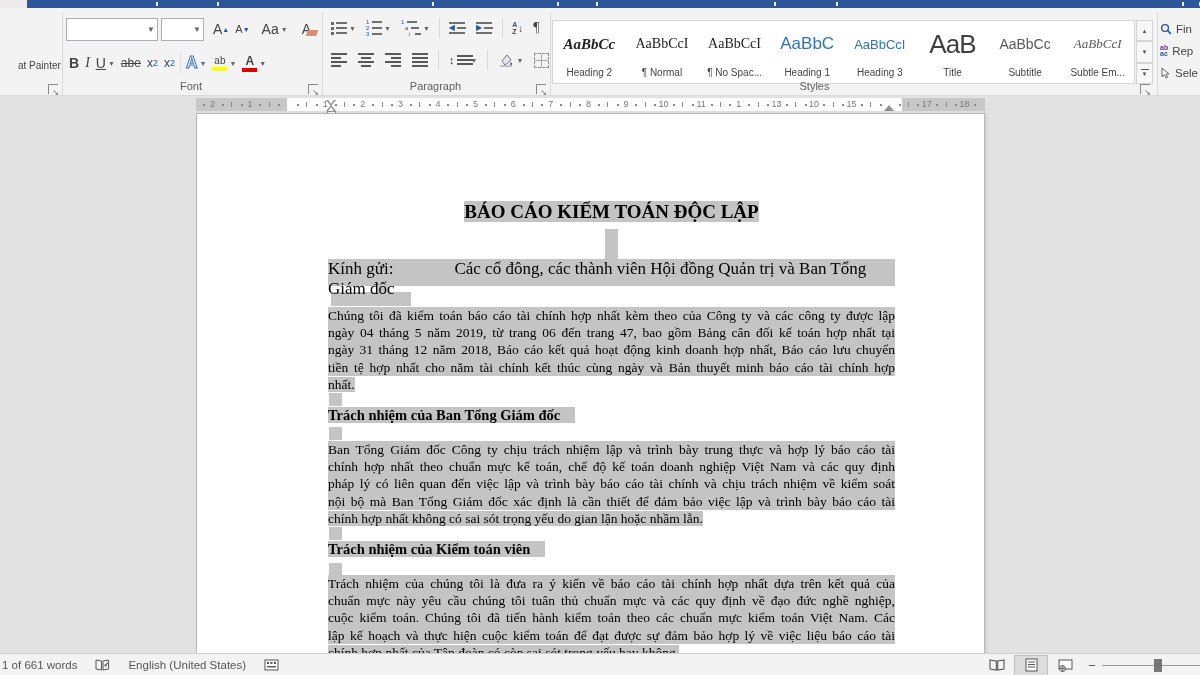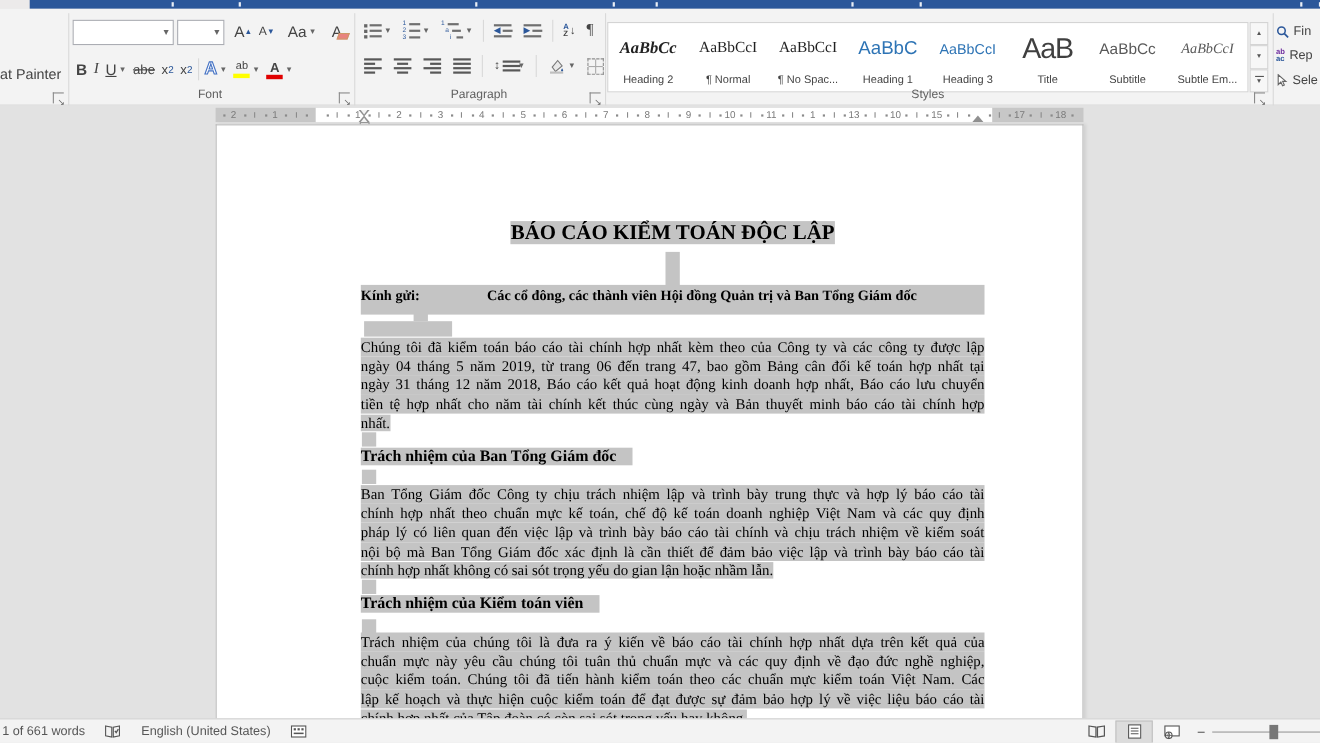--- a/index.html
+++ b/index.html
@@ -15,21 +15,21 @@
   .ribbon { position:absolute; left:0; top:8px; width:1200px; height:88px; background:#f3f3f3; border-bottom:1px solid #dadada; }
   .vsep { position:absolute; top:4px; height:84px; width:1px; background:#d9d9d9; }
   .grouplabel { position:absolute; bottom:3px; font-size:11px; color:#5f5f5f; text-align:center; }
   .launcher { position:absolute; width:10px; height:10px; border-top:1px solid #8a8a8a; border-left:1px solid #8a8a8a; }
   .launcher:after { content:"↘"; position:absolute; right:-1px; bottom:-3px; font-size:8px; color:#666; }
 
   .rbtn { display:inline-flex; align-items:center; justify-content:center; height:22px; padding:0 3px; color:#444; }
   .arrow { font-size:7px; color:#666; margin-left:2px; }
 
   
-  .fmt-painter { position:absolute; left:0; top:52px; font-size:13px; color:#444; }
+  .fmt-painter { position:absolute; left:18px; top:52px; font-size:10px; color:#444; }
 
   
   .fontrow1 { position:absolute; left:66px; top:9px; height:24px; display:flex; align-items:center; }
   .fontrow2 { position:absolute; left:66px; top:41px; height:28px; display:flex; align-items:center; }
   .combo { height:23px; background:#fff; border:1px solid #abadb3; display:flex; align-items:center; justify-content:flex-end; padding-right:2px; }
   .combo .arrow { font-size:8px; }
   .name-combo { width:92px; margin-right:3px; }
   .size-combo { width:43px; margin-right:6px; }
   .glyph { font-size:14px; color:#444; }
   .serifI { font-family:"Liberation Serif", serif; font-style:italic; }
@@ -101,21 +101,21 @@
   .ind-hang-in { left:132px; top:9px; border-left:3px solid transparent; border-right:3px solid transparent; border-bottom:4px solid #f5f5f5; }
   .ind-box { position:absolute; left:131px; top:13px; width:9px; height:6px; background:#f5f5f5; border:1px solid #909090; }
   .ind-right { left:688px; top:7px; border-left:5px solid transparent; border-right:5px solid transparent; border-bottom:6px solid #909090; }
 
   .page { position:absolute; left:196px; top:17px; width:789px; height:545px; background:#fff; border:1px solid #b9b9b9; border-bottom:none; box-shadow:2px 0 3px rgba(0,0,0,.08); }
   .textcol { position:absolute; left:131px; top:0; width:567px; font-family:"Liberation Serif", serif; color:#000; }
   .hl { background:#c4c4c4; }
   .selmark { position:absolute; background:#c4c4c4; }
 
   .doc-title { font-size:19px; font-weight:bold; text-align:center; margin:80px 0 0 0; line-height:35px; height:35px; }
-  .doc-salut { margin-top:30px; font-size:13px; font-weight:bold; line-height:20px; height:27px; background:#c4c4c4; }
+  .doc-salut { margin-top:30px; font-size:17px; font-weight:normal; line-height:20px; height:27px; background:#c4c4c4; }
   .tab-space { display:inline-block; width:61px; }
   .doc-para { margin-top:0; font-size:13.5px; line-height:17.2px; }
   .jline { text-align:justify; text-align-last:justify; background:#c4c4c4; white-space:nowrap; }
   .jline.last { text-align-last:left; background:none; }
   .doc-heading { font-size:14.5px; font-weight:bold; line-height:19px; height:19px; }
   .doc-heading span { padding-right:15px; }
   .gap13 { height:13px; } .gap16 { height:16px; } .gap21 { height:21px; }
 
   
   .statusbar { position:absolute; left:0; bottom:0; width:1200px; height:22px; background:#f3f3f3; border-top:1px solid #d0d0d0; z-index:20; font-size:11.5px; color:#565656; }
@@ -404,21 +404,21 @@
       <div class="style-item">
         <span class="preview p-subtle">AaBbCcI</span>
         <span class="slabel">Subtle Em...</span>
       </div>
     </div>
   <div class="galscroll">
     <div class="gbtn">▲</div>
     <div class="gbtn">▼</div>
     <div class="gbtn"><span class="mline"></span>▼</div>
   </div>
-  <div class="grouplabel" style="left:552px; width:583px;margin-top:44px;">Styles</div>
+  <div class="grouplabel" style="left:523px; width:583px;margin-top:44px;">Styles</div>
   <div class="launcher" style="left:1140px; top:76px;"></div>
   <div class="vsep" style="left:1157px;"></div>
 
   <div class="editing">
     <div class="edit-item">
       <svg width="12" height="12" viewBox="0 0 12 12">
         <circle cx="5" cy="5" r="3.4" fill="none" stroke="#2b579a" stroke-width="1.4"></circle>
         <line x1="7.6" y1="7.6" x2="11" y2="11" stroke="#2b579a" stroke-width="1.6"></line>
       </svg>
       <span>Fin</span>

